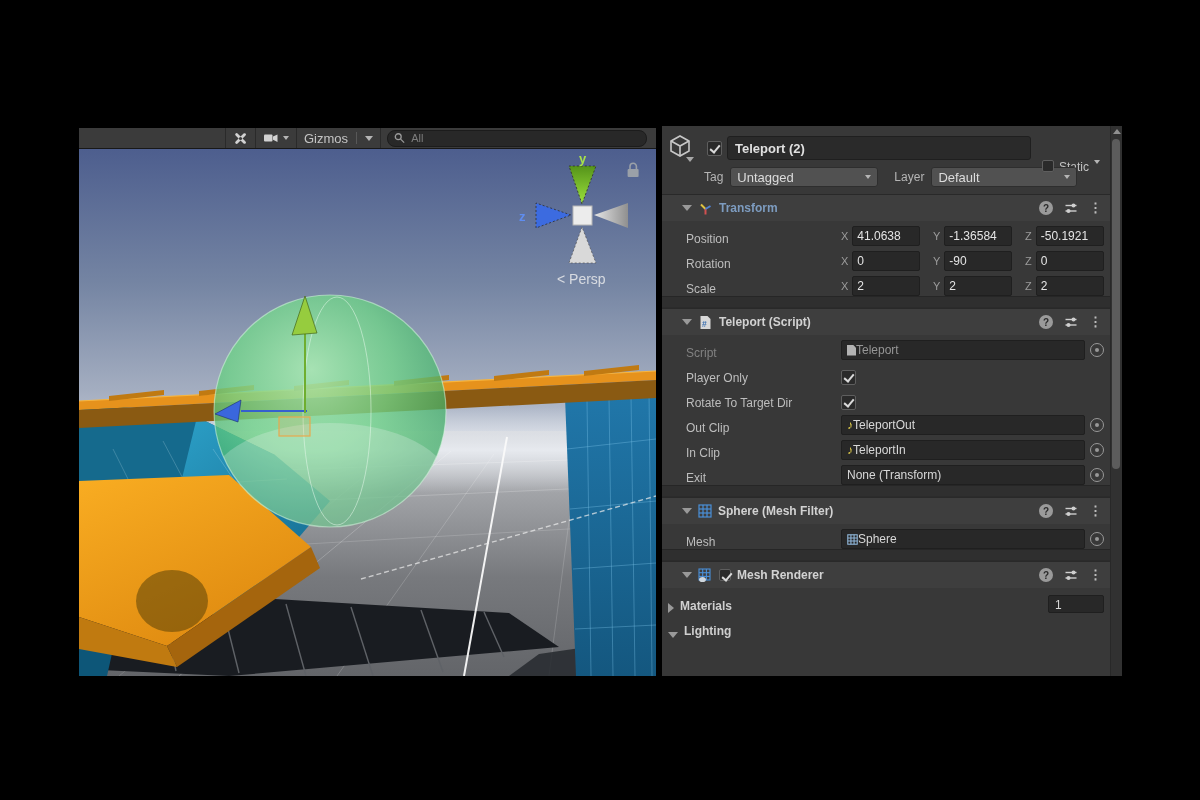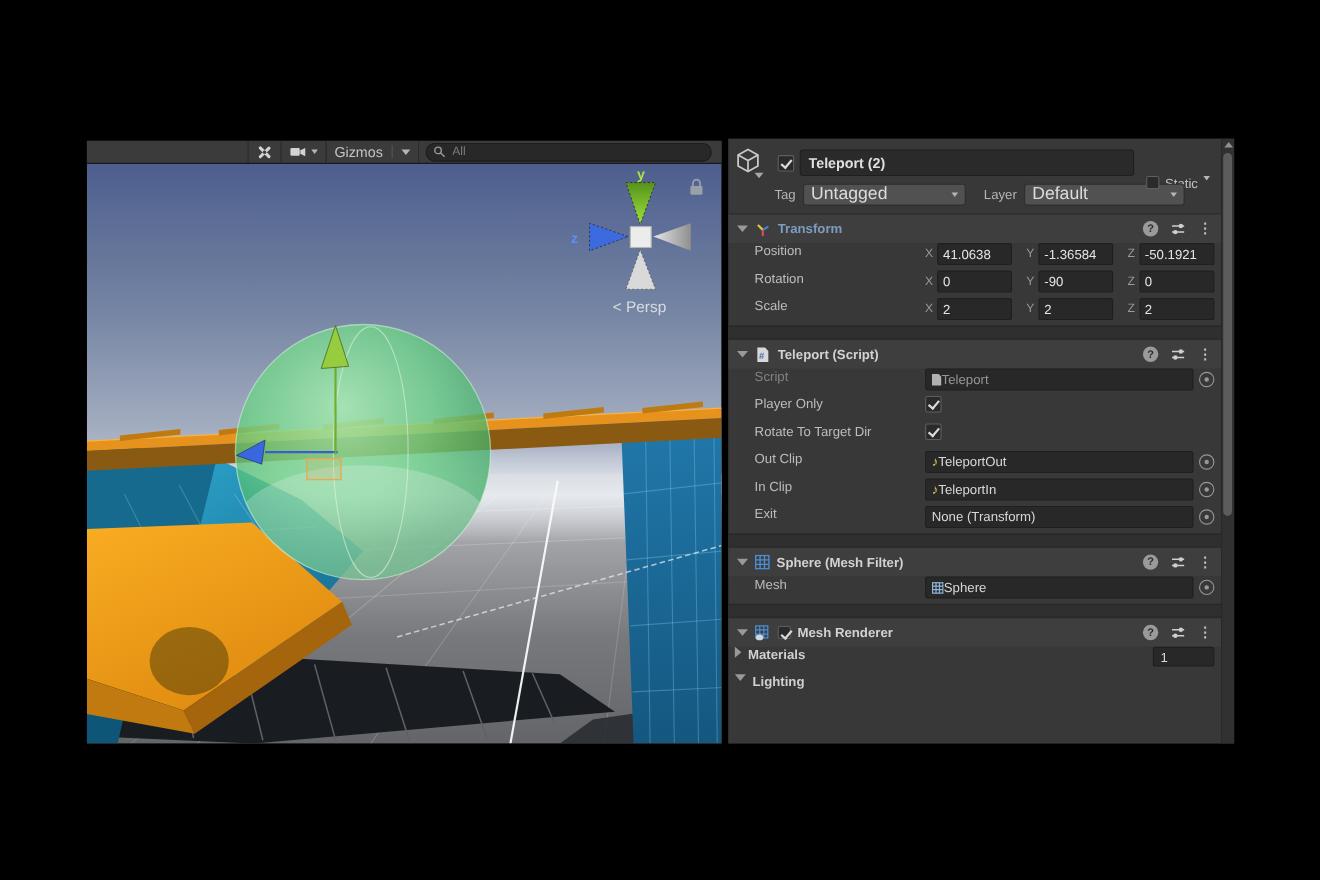--- a/index.html
+++ b/index.html
@@ -47,41 +47,41 @@
   .checkbox.small{width:12px;height:12px;}
   .name-field{flex:1;height:22px;background:#2a2a2a;border:1px solid #1f1f1f;border-radius:3px;
               color:#e0e0e0;font-size:13px;font-weight:bold;padding:0 7px;
               font-family:"Liberation Sans",sans-serif;min-width:0;}
   .static-group{display:flex;align-items:flex-start;gap:5px;padding:0 4px 0 6px;flex-shrink:0;margin-top:37px;}
   .static-label{color:#c2c2c2;font-size:12px;}
   .header-row2{display:flex;align-items:center;height:24px;margin-top:3px;padding-left:36px;}
   .hdr-lbl{color:#b5b5b5;font-size:12px;margin-right:7px;}
   .dropdown{height:18px;background:#515151;border:1px solid #2e2e2e;border-radius:3px;
             display:flex;align-items:center;justify-content:space-between;
-            padding:0 6px;color:#dcdcdc;font-size:16px;cursor:default;}
+            padding:0 6px;color:#dcdcdc;font-size:13px;cursor:default;}
   .dd-tag{width:134px;margin-right:16px;}
   .dd-layer{width:132px;margin-right:6px;}
 
   .section-gap{height:10px;background:#2f2f2f;border-top:1px solid #262626;border-bottom:1px solid #2b2b2b;}
   .comp-header{height:26px;display:flex;align-items:center;gap:6px;background:#3e3e3e;
-               border-top:1px solid #292929;padding:0 6px 0 8px;}
+               border-top:1px solid #292929;padding:0 6px 0 20px;}
   .foldout{width:0;height:0;border-left:5px solid transparent;border-right:5px solid transparent;
            border-top:6px solid #999;flex-shrink:0;}
   .foldout.right{border-top:5px solid transparent;border-bottom:5px solid transparent;
                  border-left:6px solid #999;border-right:none;}
   .comp-title{font-weight:bold;color:#d2d2d2;font-size:12px;}
   .comp-title.blue{color:#7d9cc0;}
   .hdr-icons{margin-left:auto;display:flex;gap:11px;align-items:center;padding-right:2px;}
   .help-icon{width:14px;height:14px;border-radius:50%;background:#9a9a9a;color:#2b2b2b;
              font-size:10px;font-weight:bold;display:flex;align-items:center;justify-content:center;}
   .help-icon::after{content:"?";}
   .kebab{color:#bdbdbd;font-size:13px;font-weight:bold;line-height:14px;}
   .kebab::after{content:"⋮";}
 
-  .prop-row{height:25px;display:flex;align-items:flex-start;padding:0 6px 0 24px;box-sizing:border-box;}
+  .prop-row{height:25px;display:flex;align-items:flex-end;padding:0 6px 0 24px;box-sizing:border-box;}
   .prop-label{width:155px;color:#bdbdbd;font-size:12px;flex-shrink:0;
               white-space:nowrap;overflow:hidden;}
   .prop-label.disabled{color:#828282;}
   .prop-value{flex:1;display:flex;align-items:center;gap:5px;min-width:0;}
   .axis-letter{color:#9c9c9c;font-size:11px;margin-right:4px;flex-shrink:0;}
   .axis-pair{flex:1;display:flex;align-items:center;min-width:0;}
   .axis-pair + .axis-pair{margin-left:8px;}
   .axis-input{flex:1;height:18px;line-height:18px;background:#282828;border:1px solid #1f1f1f;
               border-radius:2px;color:#e5e5e5;font-size:12px;padding:0 4px;
               overflow:hidden;white-space:nowrap;min-width:0;}

